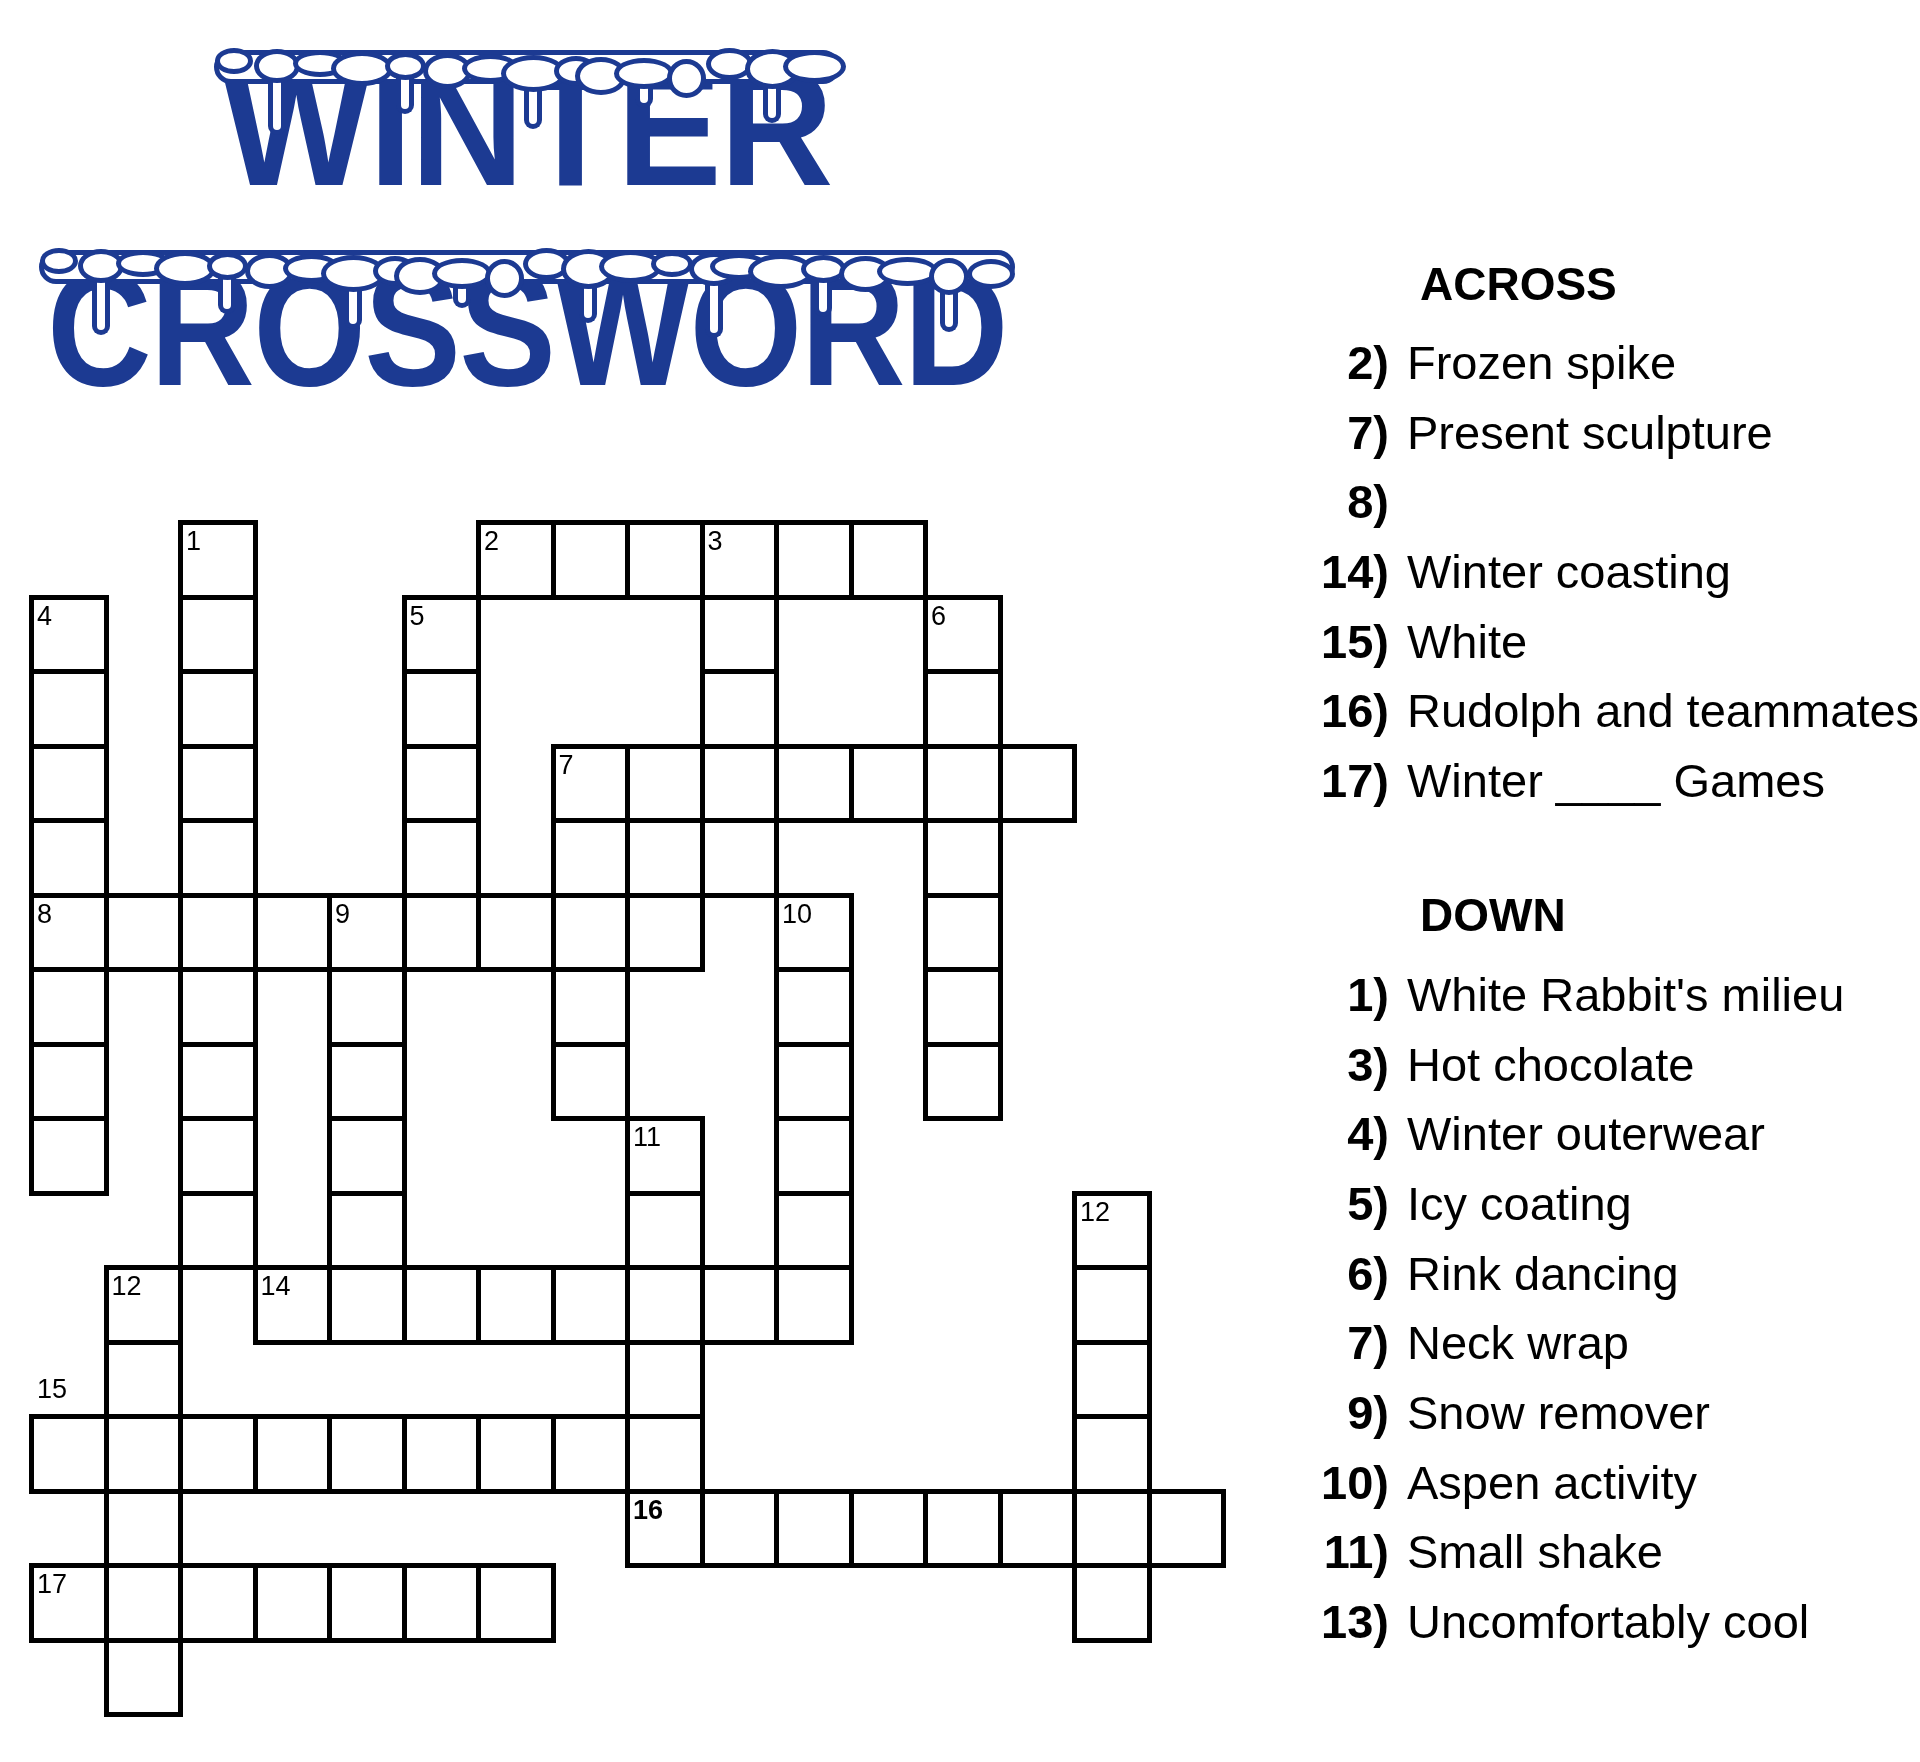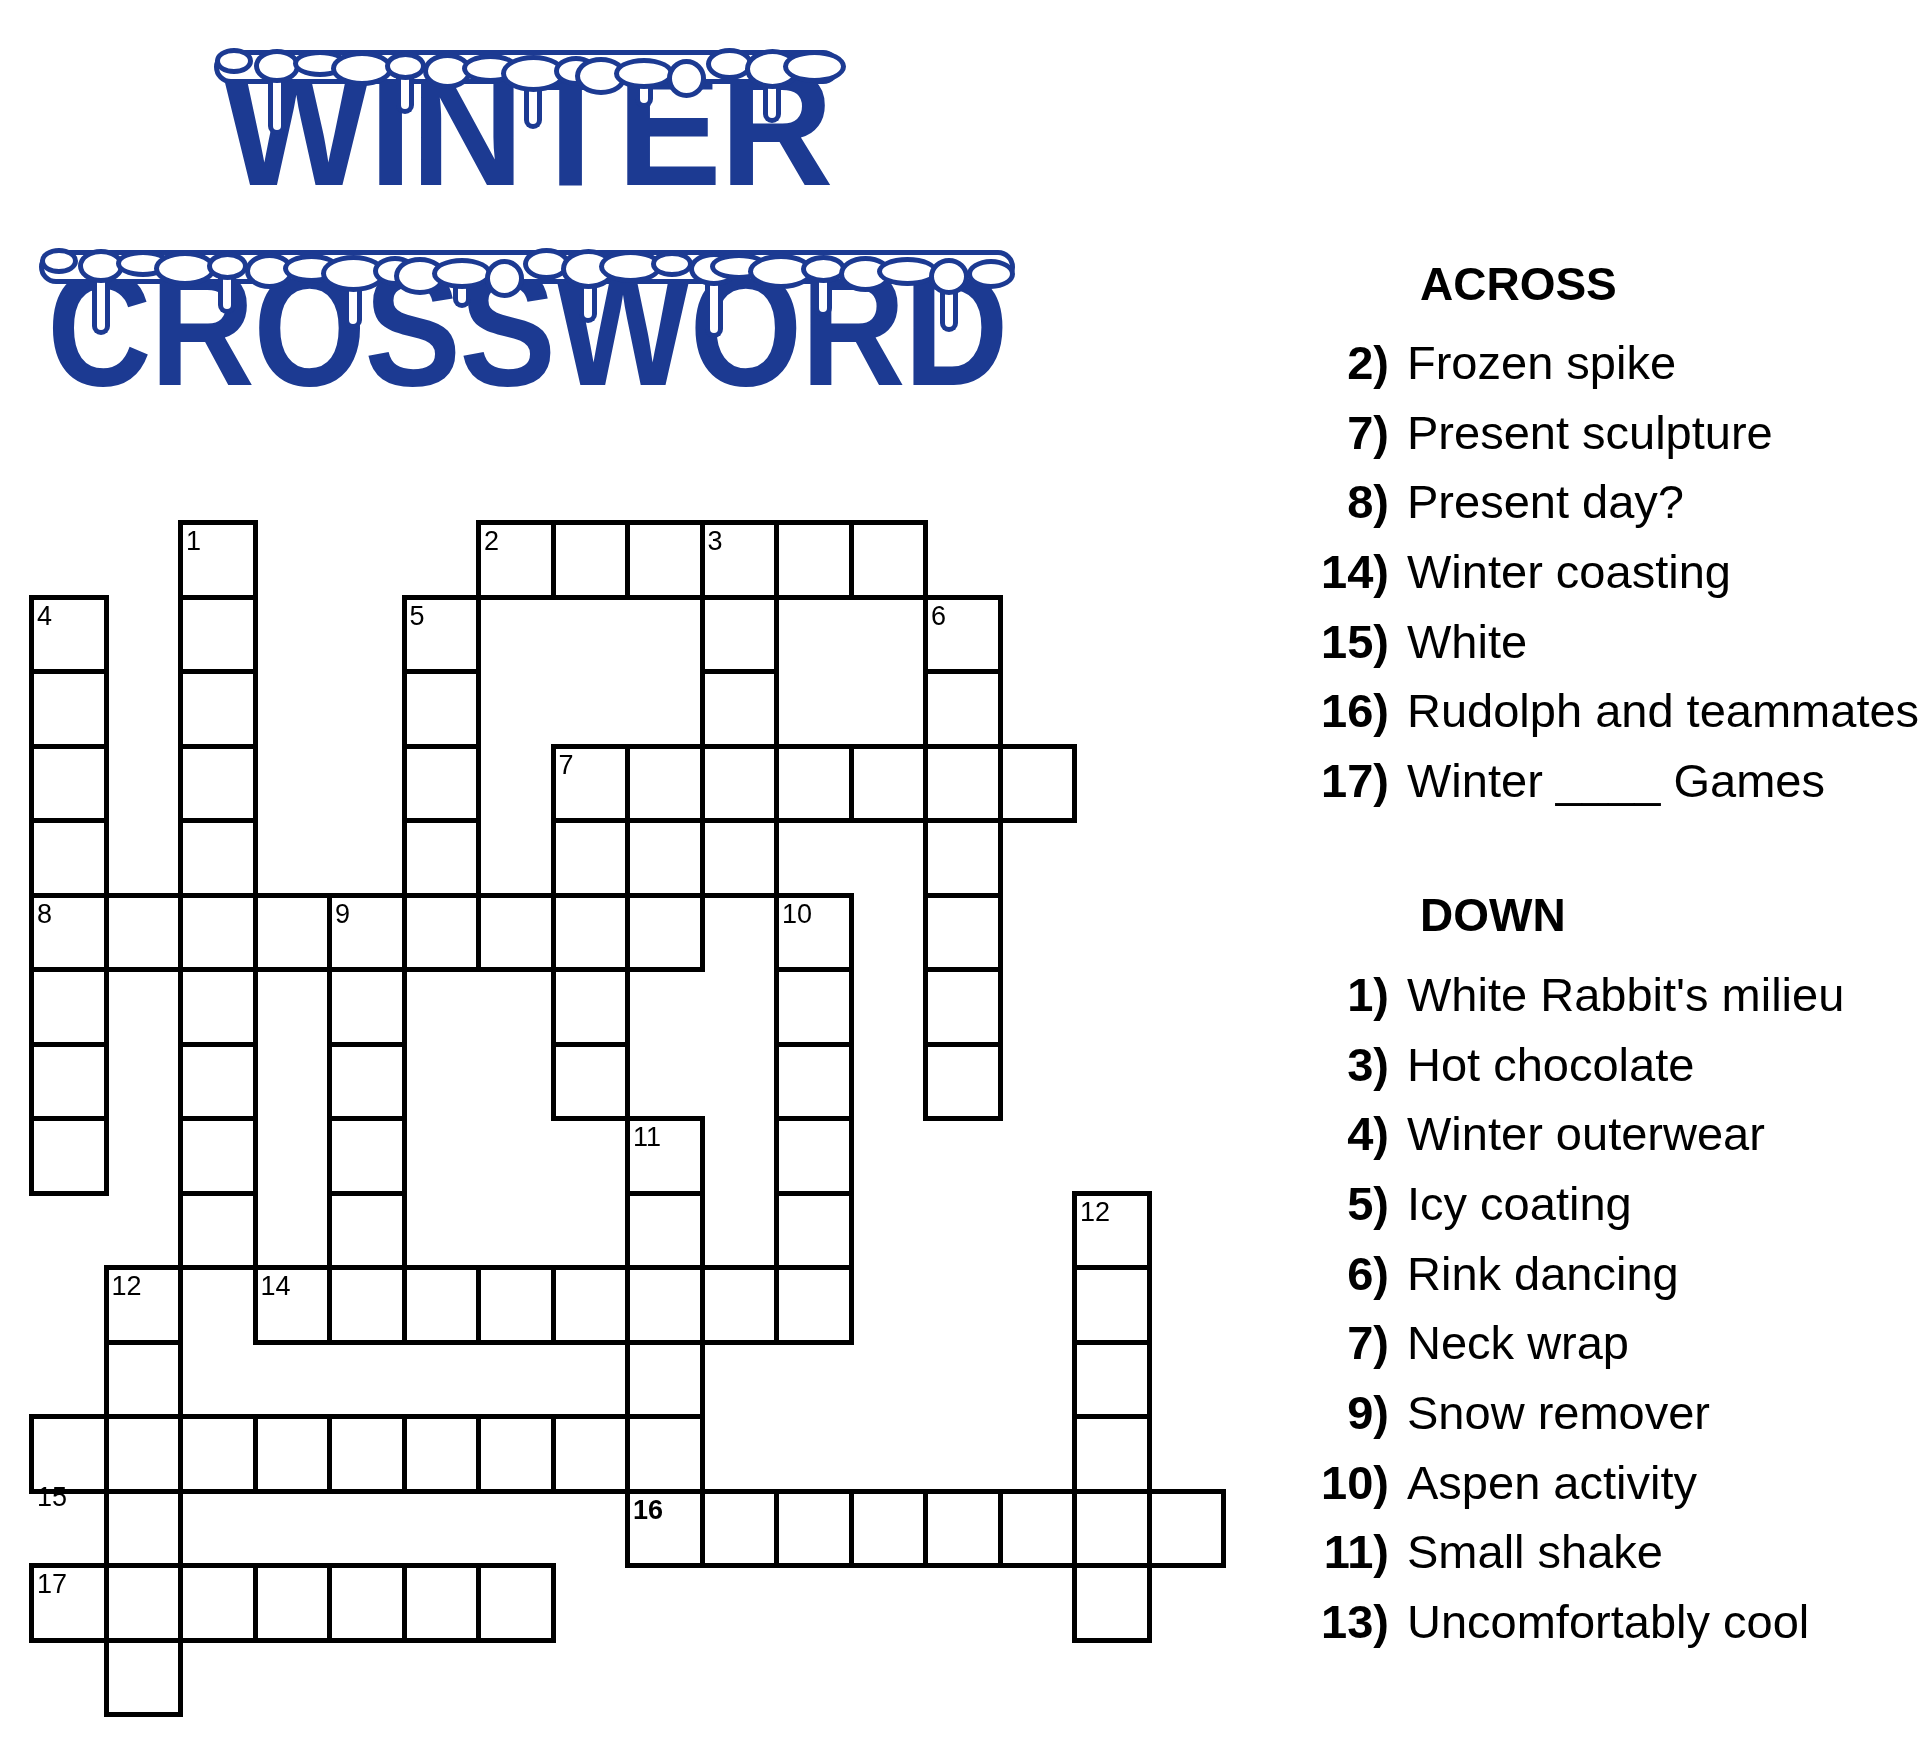--- a/index.html
+++ b/index.html
@@ -163,38 +163,37 @@
       <span class="cell-num" style="left: 409.5px; top: 602.5px;">5</span>
       <span class="cell-num" style="left: 931px; top: 602.5px;">6</span>
       <span class="cell-num" style="left: 558.5px; top: 751.5px;">7</span>
       <span class="cell-num" style="left: 37px; top: 900.5px;">8</span>
       <span class="cell-num" style="left: 335px; top: 900.5px;">9</span>
       <span class="cell-num" style="left: 782px; top: 900.5px;">10</span>
       <span class="cell-num" style="left: 633px; top: 1124px;">11</span>
       <span class="cell-num" style="left: 1080px; top: 1198.5px;">12</span>
       <span class="cell-num" style="left: 111.5px; top: 1273px;">12</span>
       <span class="cell-num" style="left: 260.5px; top: 1273px;">14</span>
-      <span class="cell-num" style="left: 37px; top: 1484px;">15</span>
+      <span class="cell-num" style="left: 37px; top: 1376px;">15</span>
       <span class="cell-num" style="left: 633px; top: 1496.5px; font-weight: bold;">16</span>
       <span class="cell-num" style="left: 37px; top: 1571px;">17</span>
     </div>
 
   <div class="clues-title" id="across-title" style="left:1420px; top:261px;">ACROSS</div>
   <div class="clue-list" id="across-list" style="left:1240px; top:336px;">
       <div class="clue-item">
         <span class="clue-num">2)</span>
         <span class="clue-text">Frozen spike</span>
       </div>
       <div class="clue-item">
         <span class="clue-num">7)</span>
         <span class="clue-text">Present sculpture</span>
       </div>
       <div class="clue-item">
         <span class="clue-num">8)</span>
-        <span class="clue-text">Present day?</span>
       </div>
       <div class="clue-item">
         <span class="clue-num">14)</span>
         <span class="clue-text">Winter coasting</span>
       </div>
       <div class="clue-item">
         <span class="clue-num">15)</span>
         <span class="clue-text">White</span>
       </div>
       <div class="clue-item">

